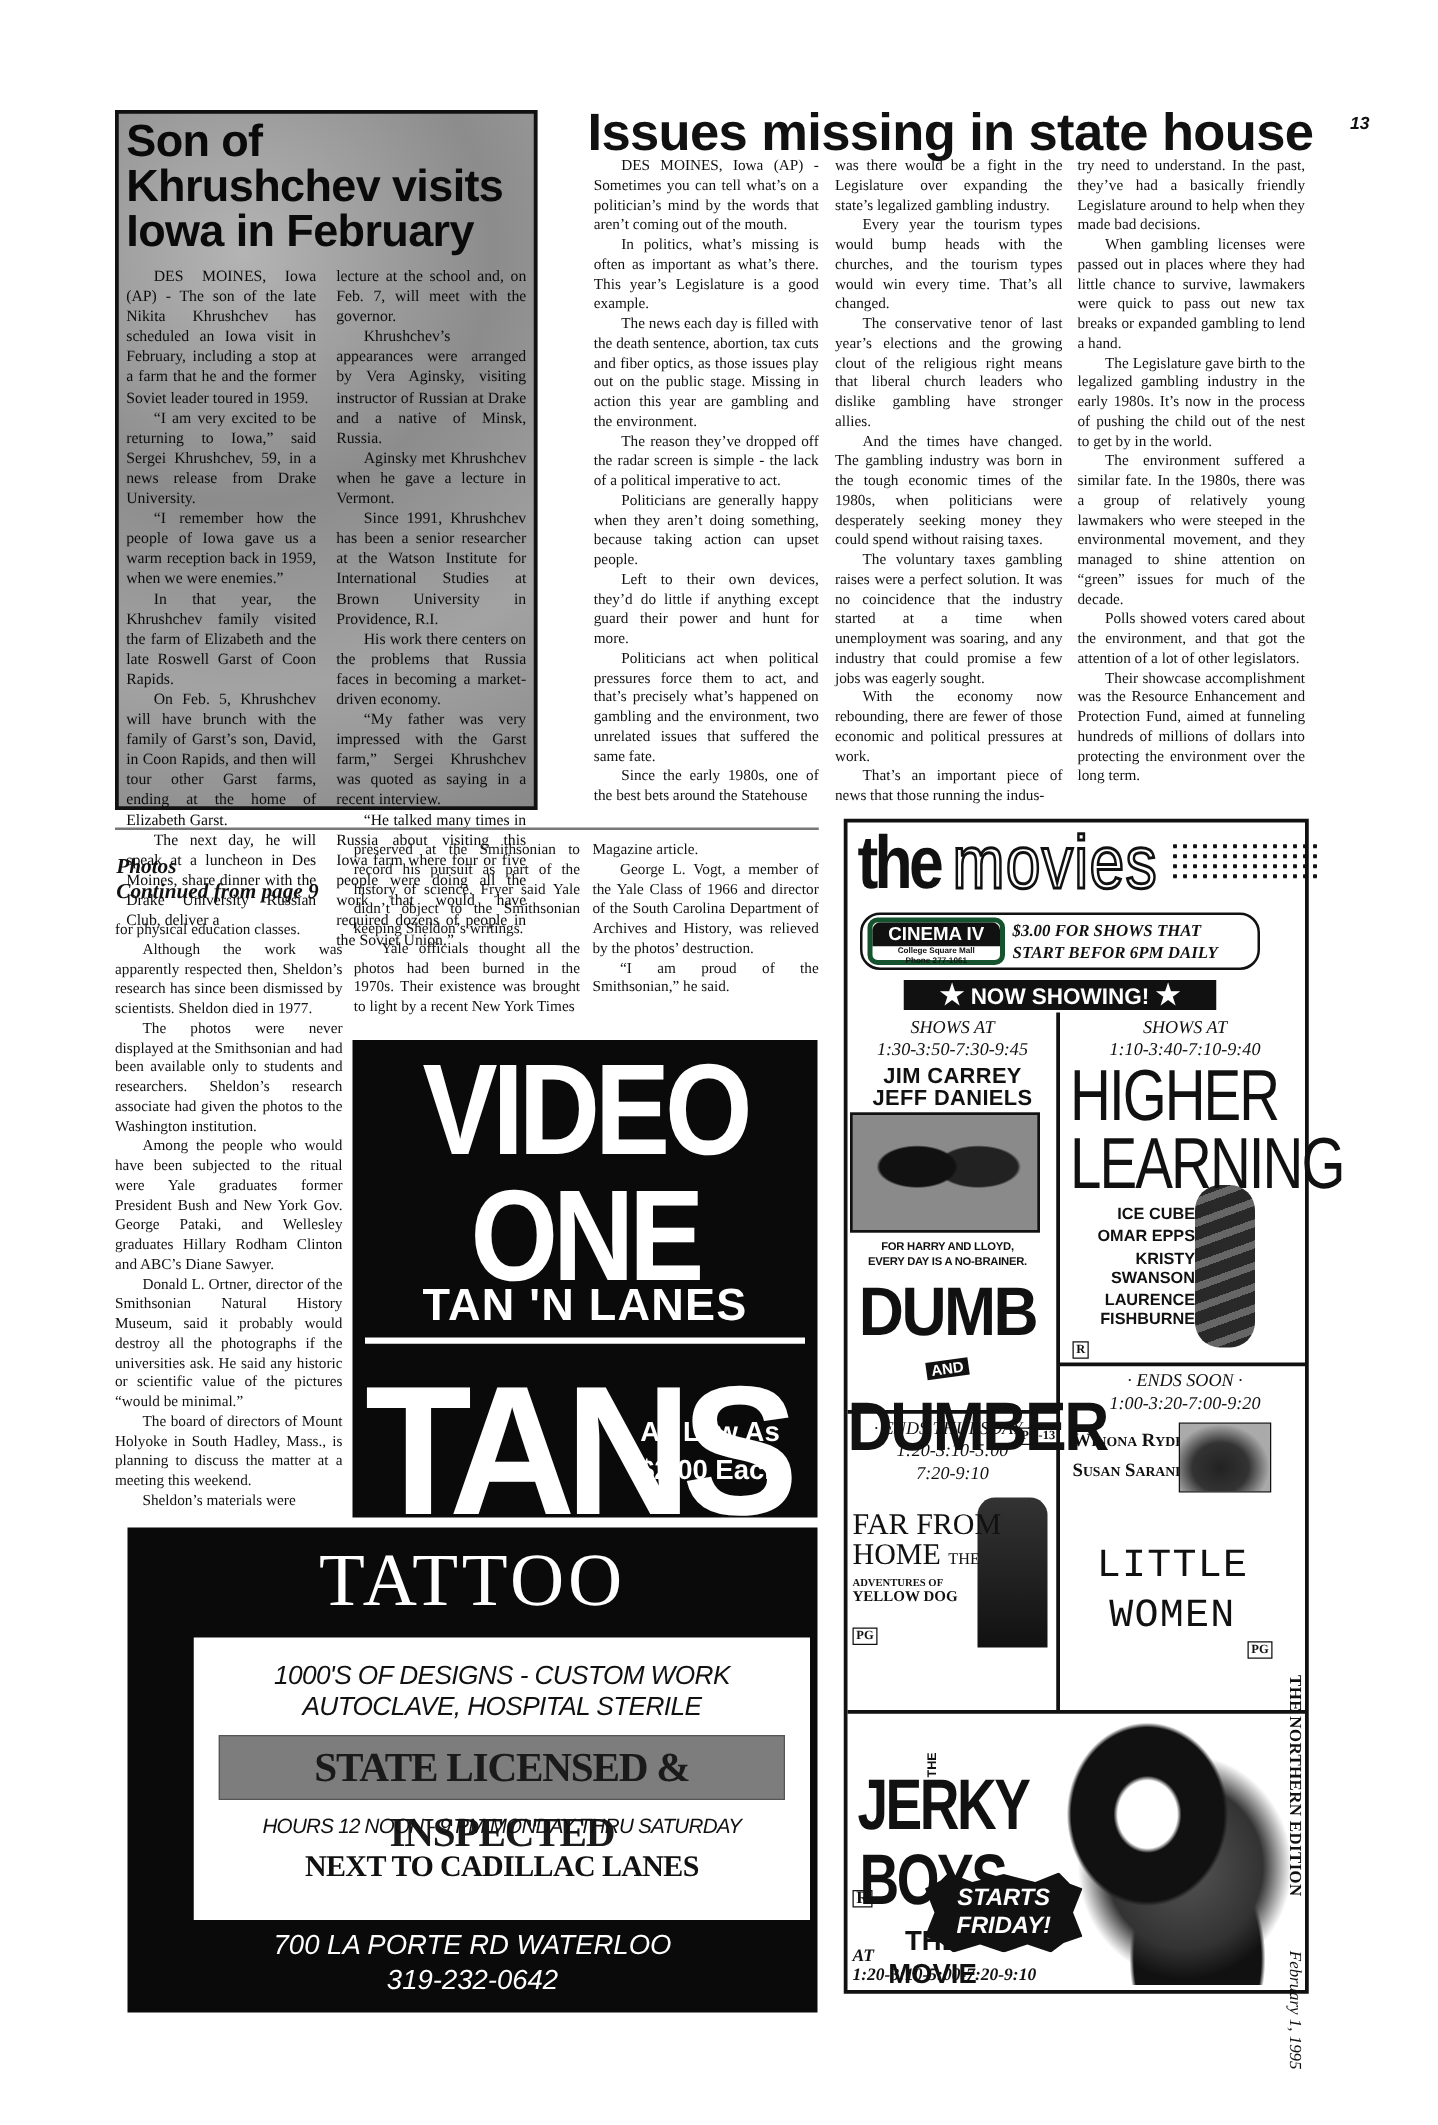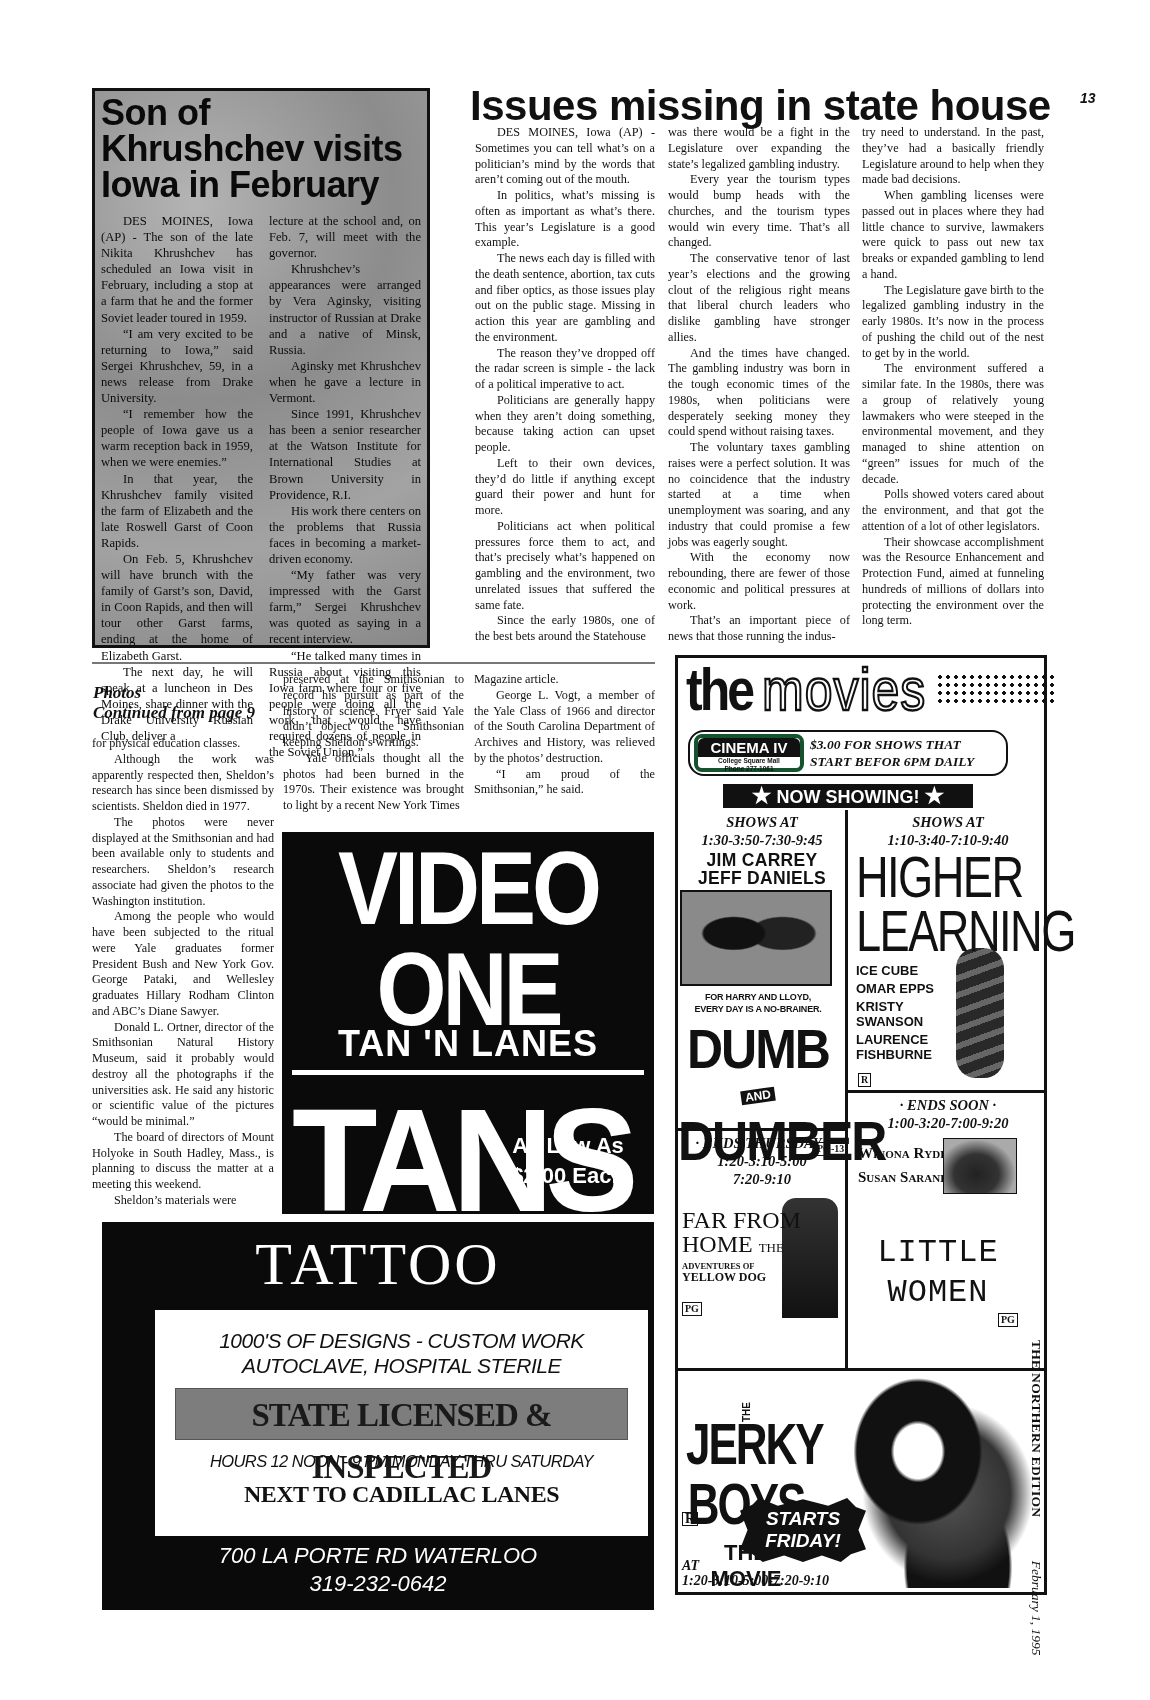--- a/index.html
+++ b/index.html
@@ -62,22 +62,22 @@
   #mv-dots { width: 120px; height: 34px; margin-left: 10px;
     background-image: radial-gradient(circle, #111 1.6px, transparent 2px); background-size: 8px 8px; }
   #mv-cinema { position: absolute; left: 10px; top: 72px; width: 320px; height: 46px; border: 2px solid #111; border-radius: 16px; display: flex; align-items: center; }
   #mv-cinema-box { width: 110px; height: 38px; margin-left: 4px; border: 4px solid #14532d; border-radius: 8px; text-align: center; }
   #mv-cinema-name { background: #111; color: #fff; font-family: "Liberation Sans", sans-serif; font-weight: bold; font-size: 15px; line-height: 19px; border-radius: 6px 6px 0 0; }
   .mv-tiny { font-family: "Liberation Sans", sans-serif; font-weight: bold; font-size: 6.5px; line-height: 8px; }
   #mv-deal { font-weight: bold; font-style: italic; font-size: 13.5px; line-height: 17px; margin-left: 6px; }
   #mv-now { position: absolute; left: 45px; top: 126px; width: 250px; height: 24px; background: #111; color: #fff; text-align: center; font-family: "Liberation Sans", sans-serif; font-weight: bold; font-size: 18px; line-height: 24px; }
   .star { font-size: 22px; }
   #mv-divider { position: absolute; left: 167px; top: 152px; width: 3px; height: 558px; background: #111; }
-  .show-hdr { position: absolute; text-align: center; font-weight: bold; font-style: italic; font-size: 14.5px; line-height: 18px; }
-  .cast { font-family: "Liberation Sans", sans-serif; font-weight: bold; }
+  .show-hdr { position: absolute; text-align: center; font-weight: normal; font-style: italic; font-size: 14.5px; line-height: 18px; }
+  .cast { font-family: "Liberation Sans", sans-serif; font-weight: bold; text-align: right; }
   #dd-cast { left: 4px; top: 193px; width: 160px; text-align: center; font-size: 17.5px; line-height: 18px; letter-spacing: 0.3px; }
   #dd-photo { left: 2px; top: 232px; width: 152px; height: 96px; background: #3a3a3a;
     background-image: radial-gradient(ellipse at 35% 45%, #111 0, #111 22%, transparent 24%), radial-gradient(ellipse at 68% 45%, #222 0, #222 22%, transparent 24%), linear-gradient(#8a8a8a, #8a8a8a); border: 2px solid #111; }
   #dd-tag { left: 0; top: 333px; width: 160px; text-align: center; font-family: "Liberation Sans", sans-serif; font-weight: bold; font-size: 9px; line-height: 12px; letter-spacing: -0.2px; }
   #dd-title { left: 0; top: 368px; width: 160px; text-align: center; font-family: "Liberation Sans", sans-serif; font-weight: bold; line-height: 46px; }
   .dd-big { font-size: 50px; letter-spacing: -2px; display: block; transform: scaleY(1.1); }
   .dd-and { display: inline-block; background: #111; color: #fff; font-size: 12px; line-height: 14px; padding: 0 4px; transform: rotate(-8deg); }
   .rating { display: inline-block; border: 1.5px solid #111; font-family: "Liberation Serif", serif; font-weight: bold; font-size: 10px; line-height: 12px; padding: 0 2px; }
   #dd-rating { left: 136px; top: 484px; }
   #hl-title { left: 178px; top: 192px; width: 160px; text-align: center; font-family: "Liberation Sans", sans-serif; font-size: 58px; line-height: 54px; letter-spacing: -2px; transform: scaleX(0.78); transform-origin: left; }

